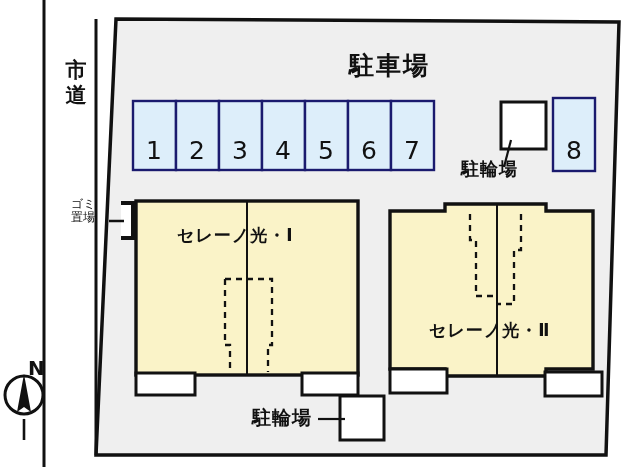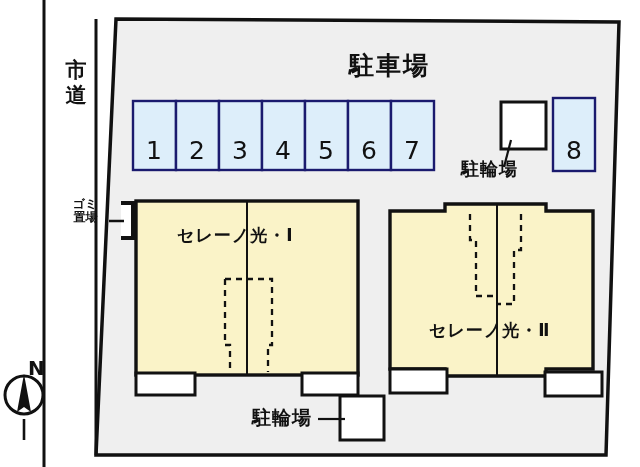--- a/index.html
+++ b/index.html
@@ -8,21 +8,21 @@
   #stage{position:relative;width:640px;height:467px;background:#ffffff;}
   #stage svg{position:absolute;left:0;top:0;}
   .lbl{position:absolute;font-weight:700;color:#111;line-height:1.05;
        letter-spacing:0.5px;white-space:nowrap;padding-left:9px;}
   .vlbl{position:absolute;font-weight:700;color:#111;line-height:1.18;
         text-align:center;white-space:normal;width:1.2em;}
   .slotnum{position:absolute;font-weight:400;color:#111;
            font-family:"DejaVu Sans",sans-serif;text-align:center;}
   #title-parking{left:340px;top:52px;font-size:25px;letter-spacing:2px;}
   #lbl-shido{left:64px;top:58px;font-size:21px;letter-spacing:1px;}
-  #lbl-gomi{left:62px;top:198px;font-size:12px;font-weight:700;letter-spacing:0px;text-align:right;}
+  #lbl-gomi{left:62px;top:198px;font-size:12px;font-weight:400;letter-spacing:0px;}
   #lbl-bike-top{left:452px;top:160px;font-size:18px;letter-spacing:1px;}
   #lbl-bike-bottom{left:243px;top:408px;font-size:19px;letter-spacing:1px;}
   #lbl-bldg1{left:168px;top:227px;font-size:17px;letter-spacing:1px;}
   #lbl-bldg2{left:420px;top:322px;font-size:17px;letter-spacing:1px;}
   #lbl-north{left:19px;top:358px;font-size:20px;font-weight:700;
              font-family:"DejaVu Sans",sans-serif;}
   .slotnum{font-size:25px;width:34px;}
 </style>
 </head>
 <body>

